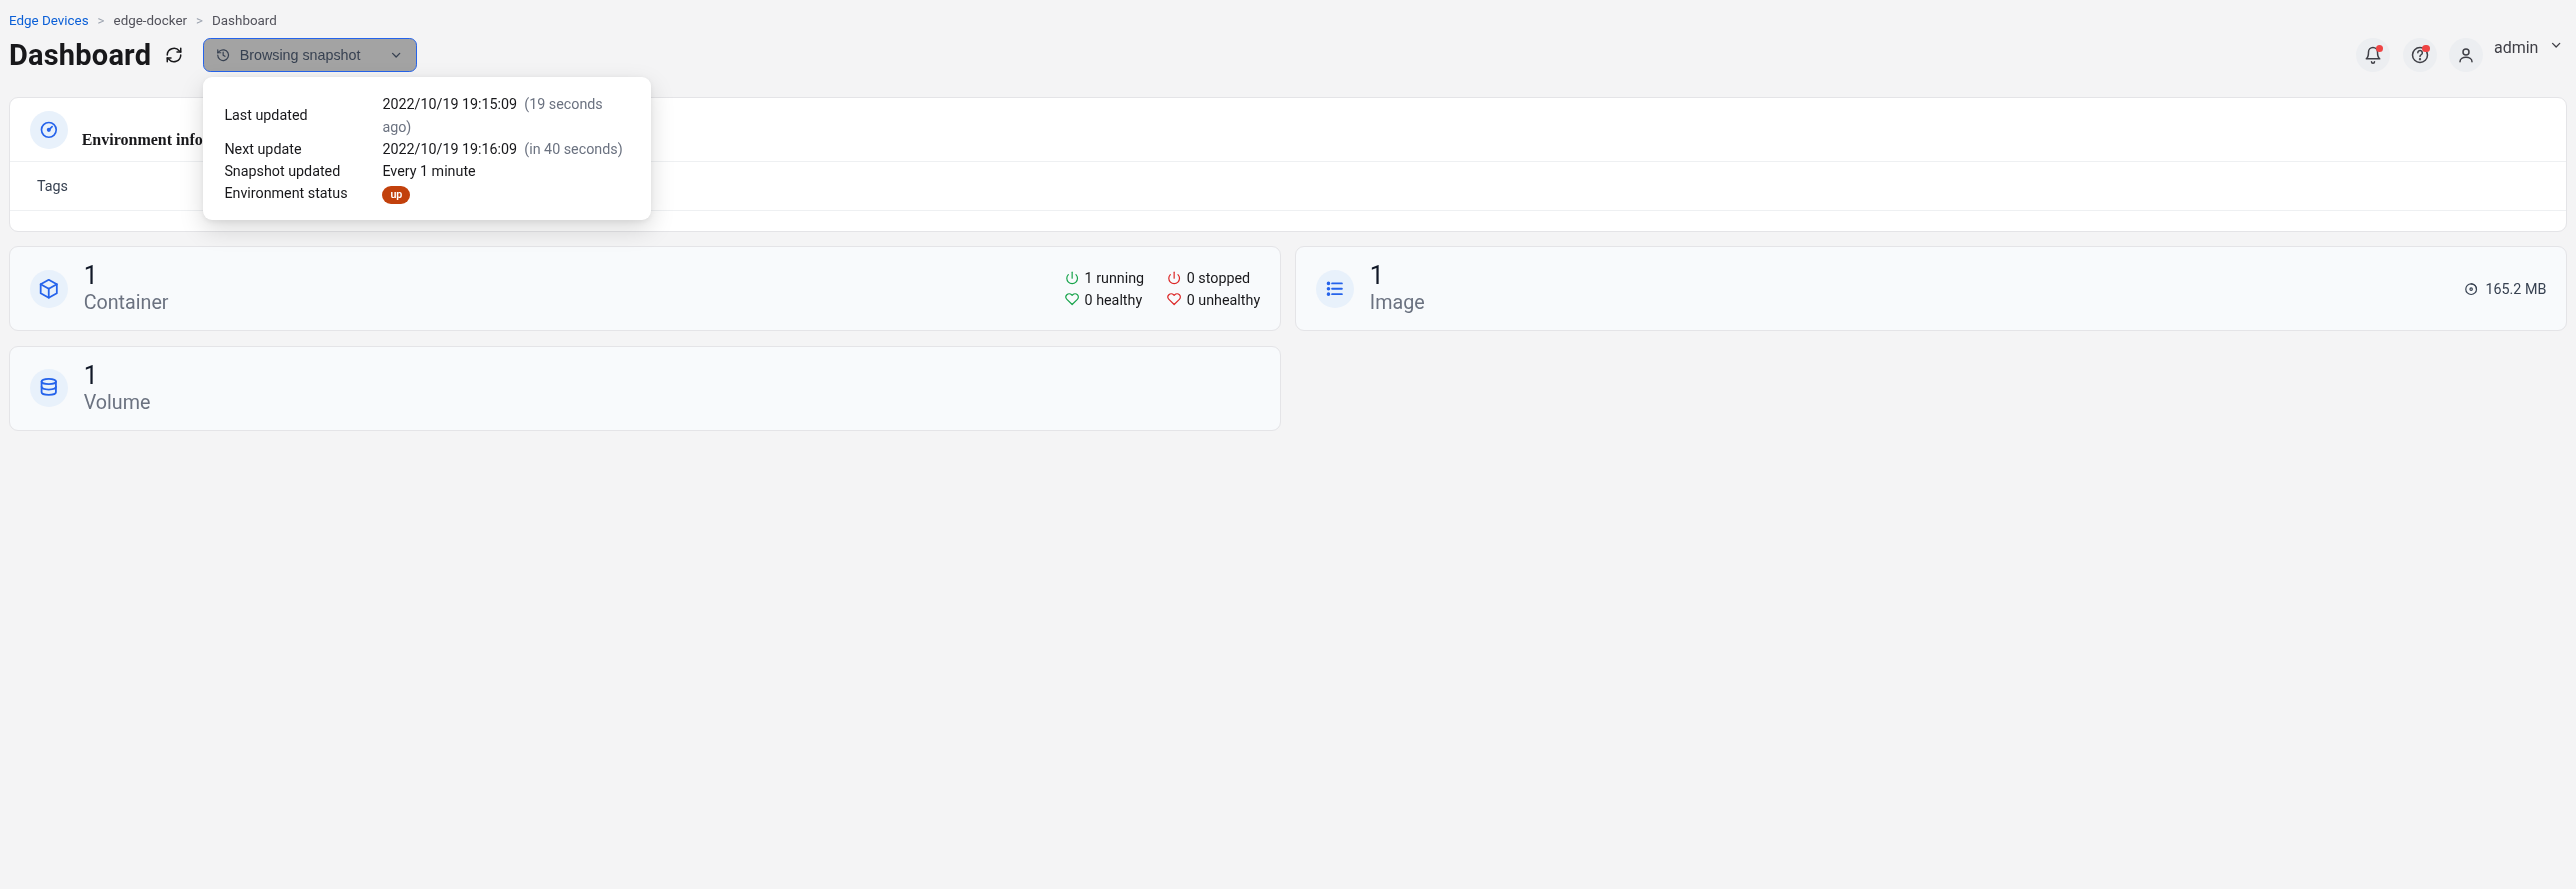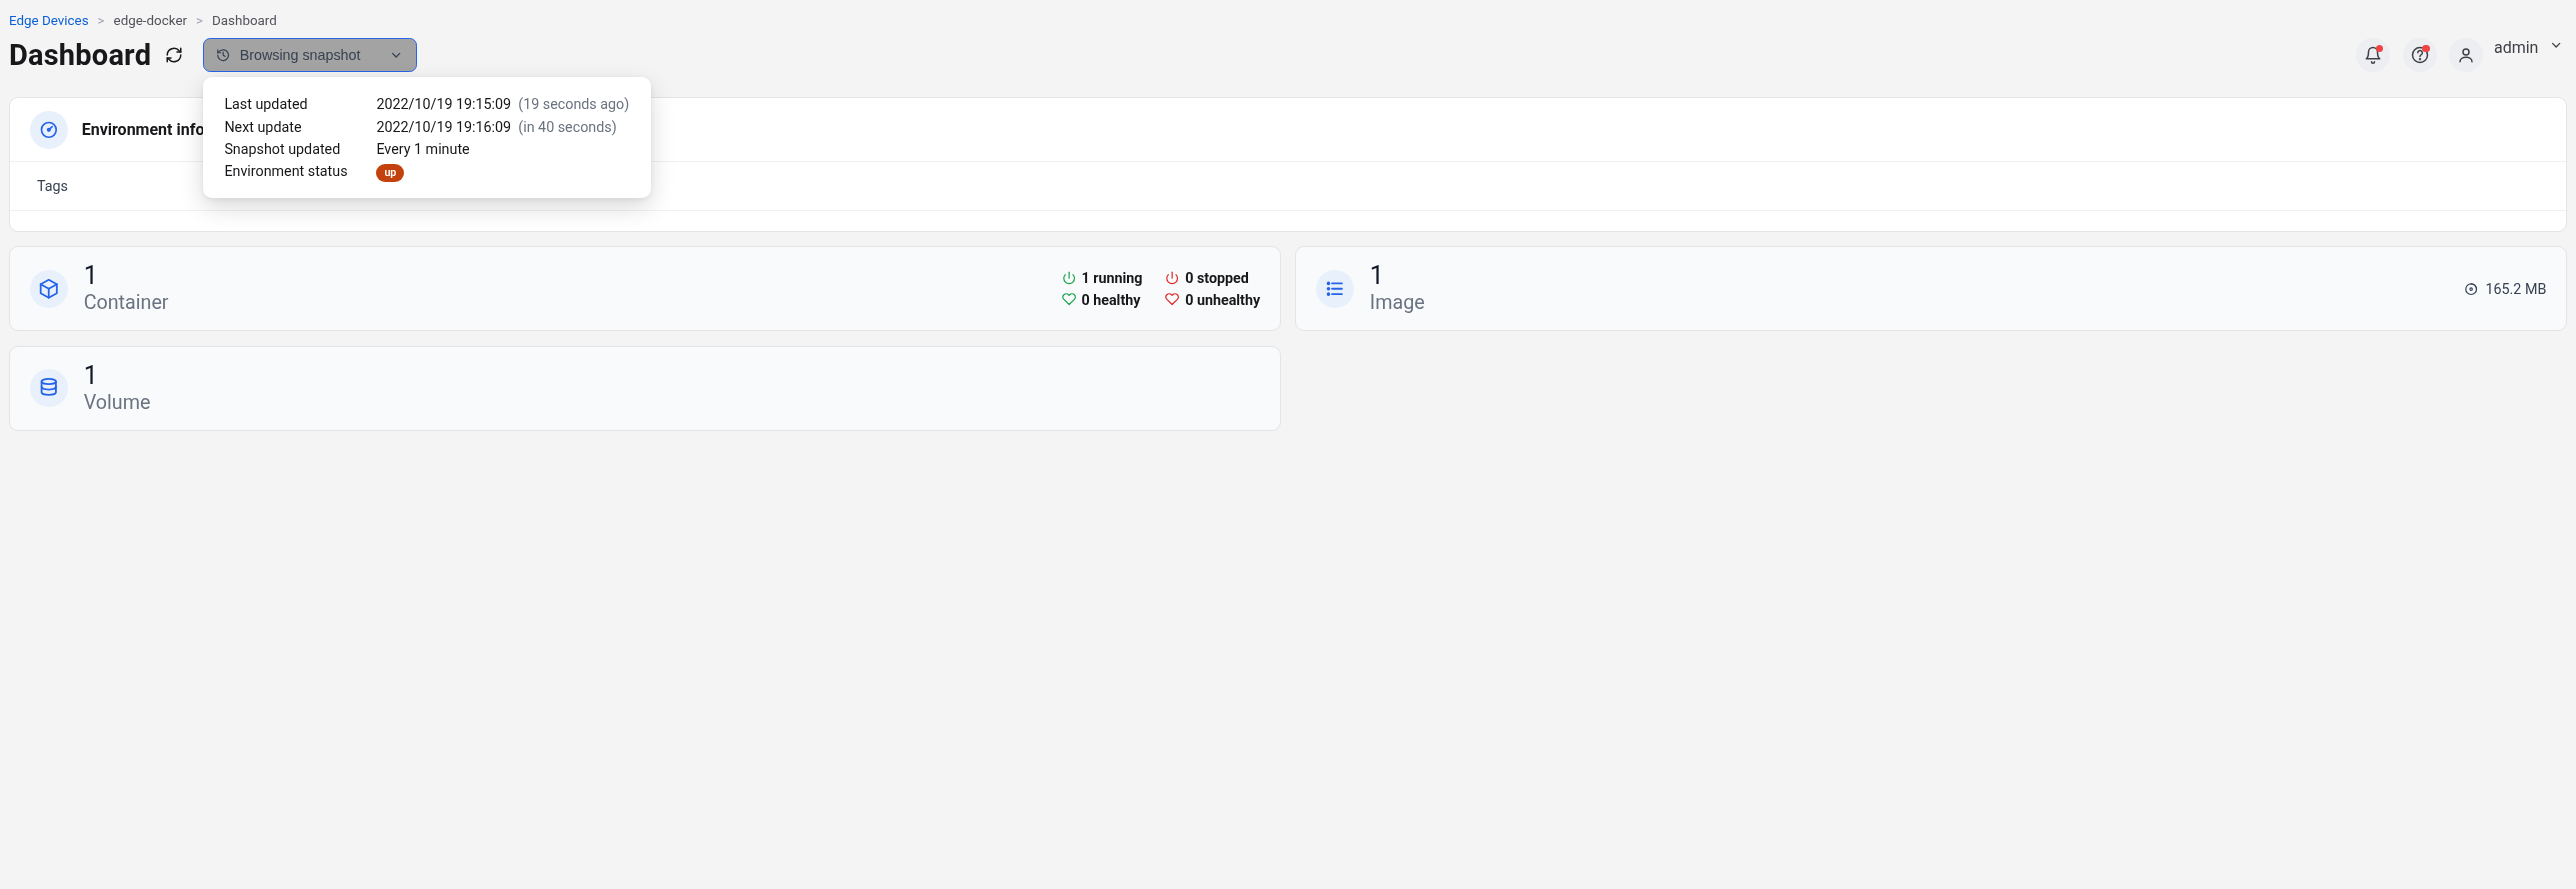--- a/index.html
+++ b/index.html
@@ -72,21 +72,21 @@
     background: #fff;
     border-radius: 9px;
     box-shadow: 0 9px 25px rgba(0,0,0,0.15), 0 1.8px 5.4px rgba(0,0,0,0.06);
     padding: 16px 21.5px 16px 21.5px;
     z-index: 20;
   }
   .pop-row {
     display: grid;
     grid-template-columns: 152px 1fr;
     align-items: center;
-    column-gap: 0;
+    column-gap: 6px;
     font-size: 14.3px;
     line-height: 1.55;
   }
   .pop-row .k { color: #18181b; }
   .pop-row .v { color: #18181b; }
   .pop-row .muted { color: #6b7280; margin-left: 3.6px; }
   .badge-up {
     display: inline-flex;
     align-items: center;
     justify-content: center;
@@ -121,23 +121,24 @@
     font-size: 16px; color:#3f3f46;
     padding-right: 3.6px;
   }
 
   
   .card {
     background:#fff; border:0.9px solid #e4e4e7; border-radius:9px;
     margin-top: 25px;
   }
   .card-head {
-    display:flex; align-items:center; gap:14px;
+    display:flex; align-items:flex-end; gap:14px;
     padding: 12.5px 19.7px;
     border-bottom: 0.9px solid #eef0f2;
+    font-family: Liberation Serif, serif;
   }
   .icon-pill {
     width:38px; height:38px; border-radius:50%;
     background:#e8f1fb;
     display:inline-flex; align-items:center; justify-content:center;
     color:#2563eb;
   }
   .card-title { font-size:16px; font-weight:700; }
 
   .kv {
@@ -163,21 +164,21 @@
     background:#f8fafc;
     border:0.9px solid #e4e4e7;
     border-radius:9px;
     padding: 16px 19.7px;
     display:flex; align-items:center; gap: 16px;
     cursor:pointer;
   }
   .stat-num { font-size:25px; font-weight:400; color:#111827; line-height:1.05; }
   .stat-label { font-size:19.7px; color:#6b7280; margin-top:1.8px; }
   .stat-right { margin-left:auto; display:grid; grid-template-columns:auto auto; column-gap:23px; row-gap:5.4px; font-size:14.3px; }
-  .pill-text { display:inline-flex; align-items:center; gap:5.4px;font-weight:bold; }
+  .pill-text { display:inline-flex; align-items:center; gap:5.4px; }
   .ic-green { color:#16a34a; }
   .ic-red { color:#dc2626; }
   .ic-heart-g { color:#16a34a; }
   .ic-heart-r { color:#dc2626; }
   .stat-info { margin-left:auto; display:flex; align-items:center; gap:7.2px; color:#374151; font-size:14.3px; }
 
   .stats-row-2 {
     display:grid;
     grid-template-columns: 1fr 1fr;
     gap: 14.3px;

